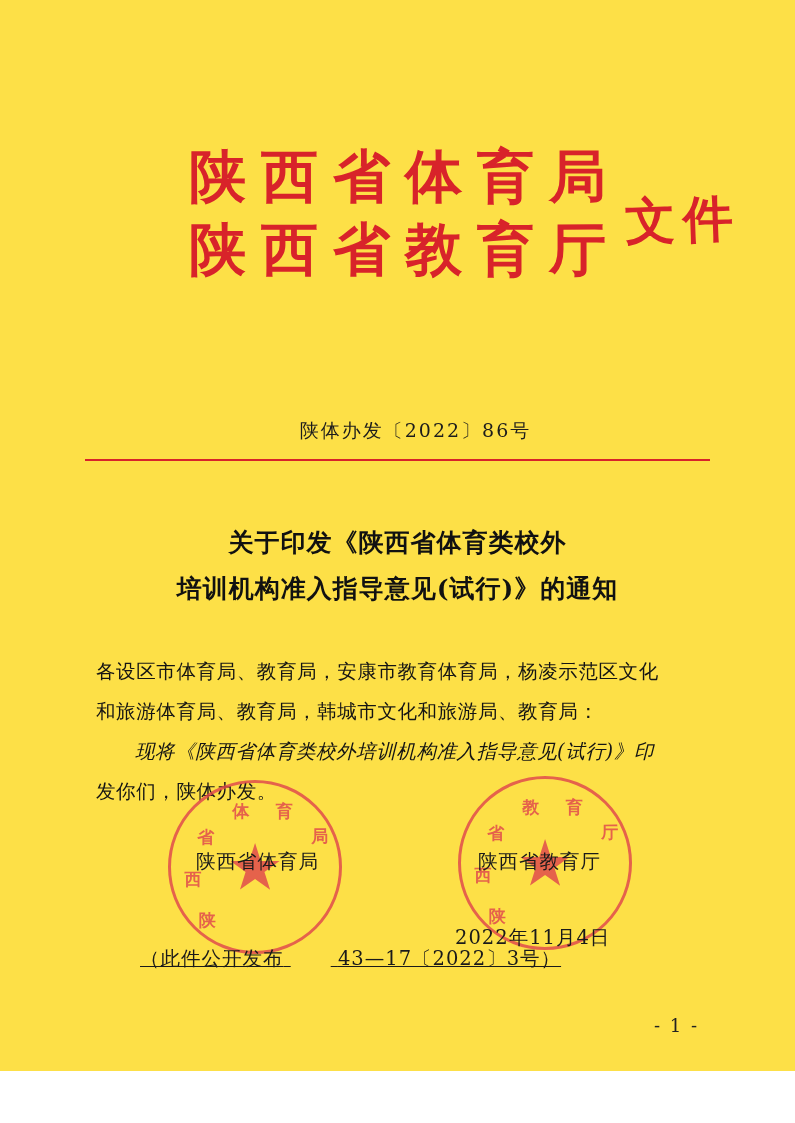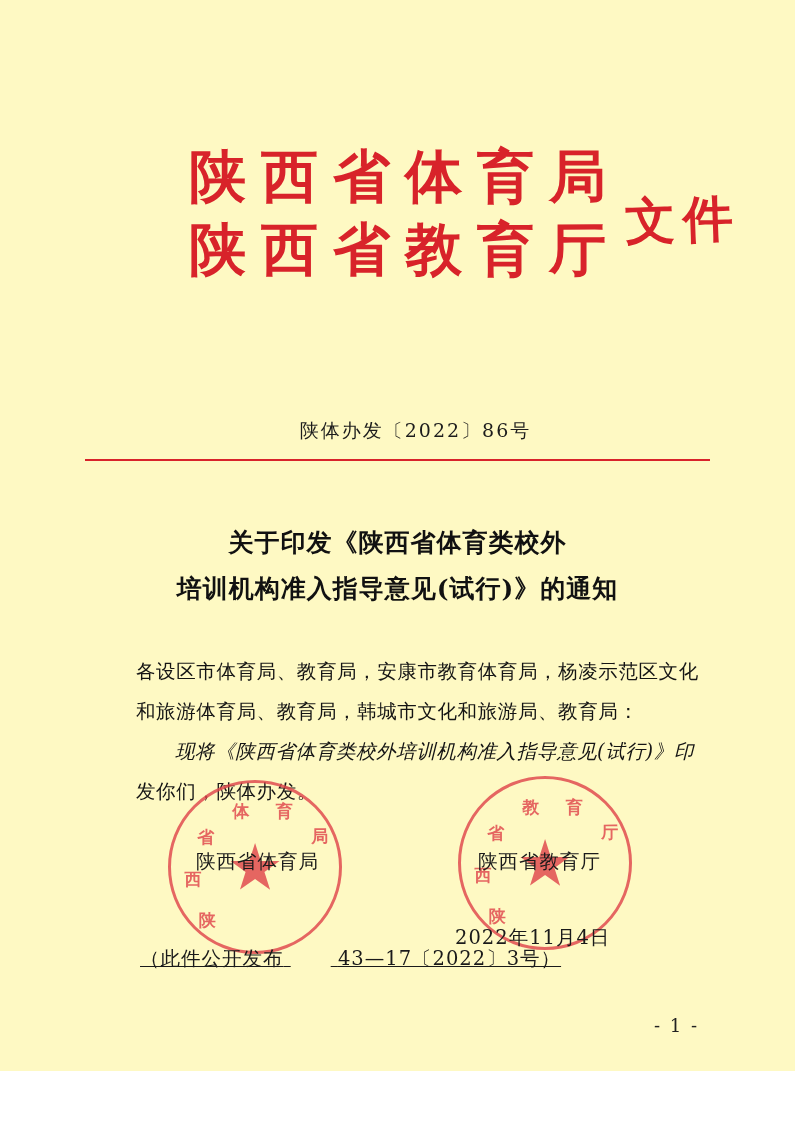--- a/index.html
+++ b/index.html
@@ -12,21 +12,21 @@
     height: 1123px;
     position: relative;
     font-family: "DejaVu Serif", "Liberation Serif", serif;
     color: #1a1a1a;
     overflow: hidden;
   }
 
   .page {
     position: absolute;
     inset: 0;
-    background: #fef9c3;
+    background: #fde047;
   }
 
   
   .masthead {
     position: absolute;
     left: 0;
     right: 0;
     top: 140px;
     text-align: center;
   }
@@ -96,21 +96,20 @@
   .body-text {
     position: absolute;
     left: 96px;
     right: 96px;
     top: 652px;
     font-size: 19.5px;
     line-height: 2.05;
     letter-spacing: 0.6px;
     color: #141414;
     text-align: justify;
-    margin-left: 40px;
   }
   .body-text p {
     margin: 0;
   }
   .indent2 {
     text-indent: 2em;
     font-style: italic;
   }
 
   

